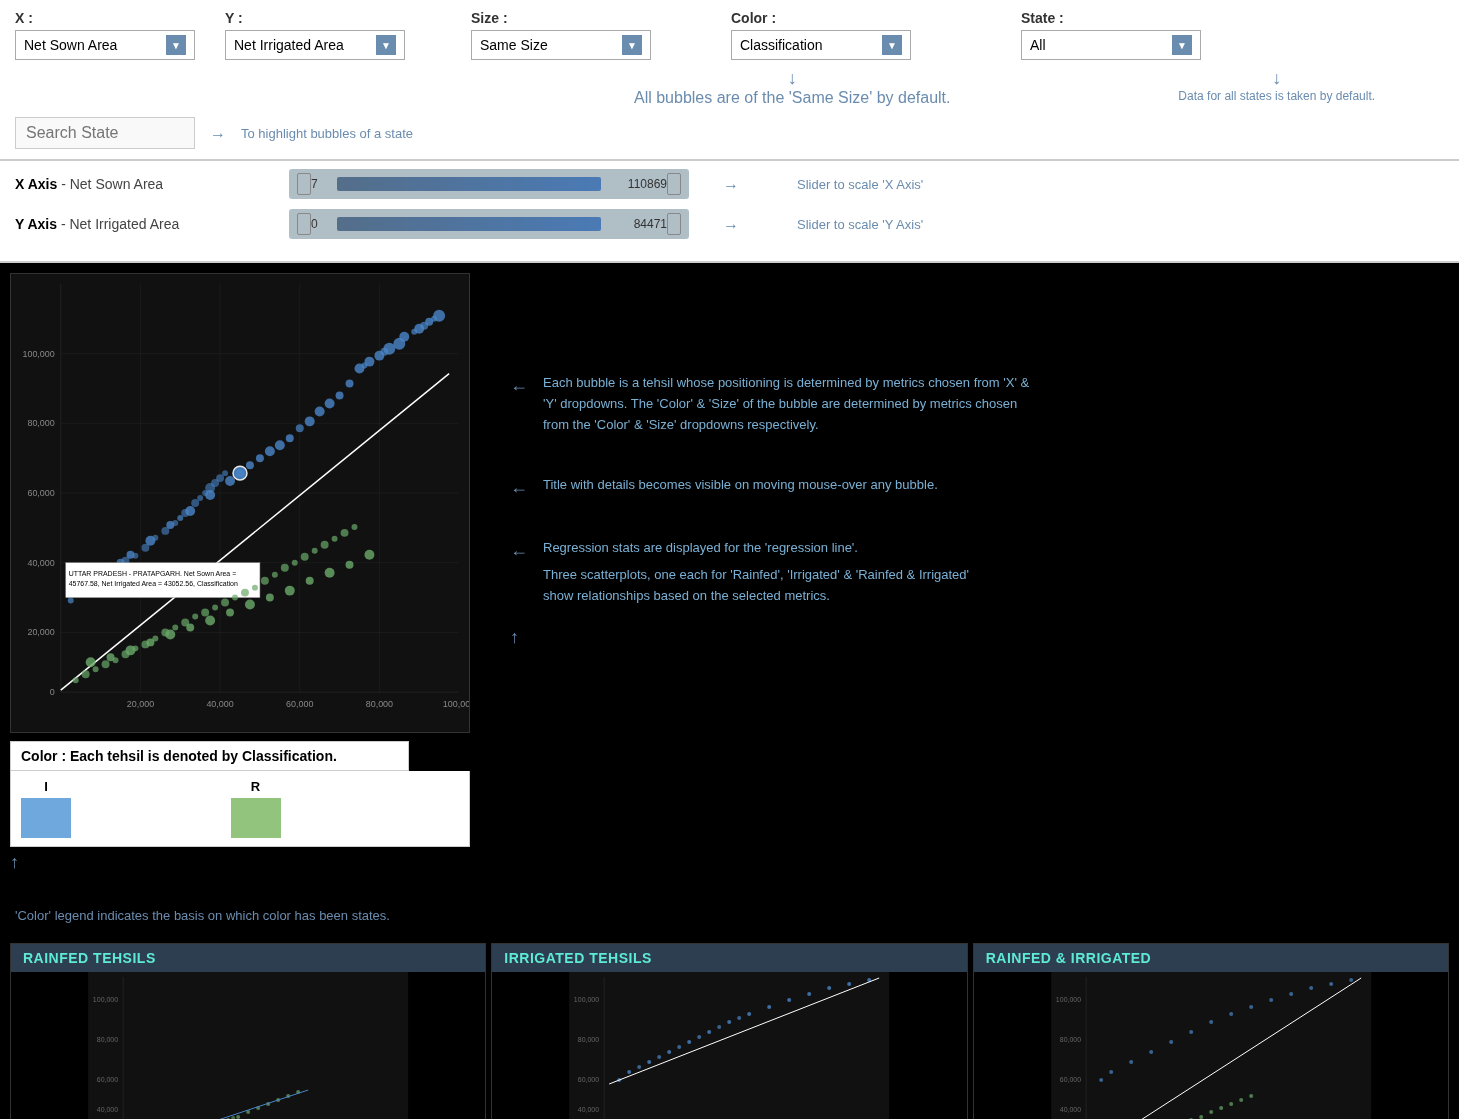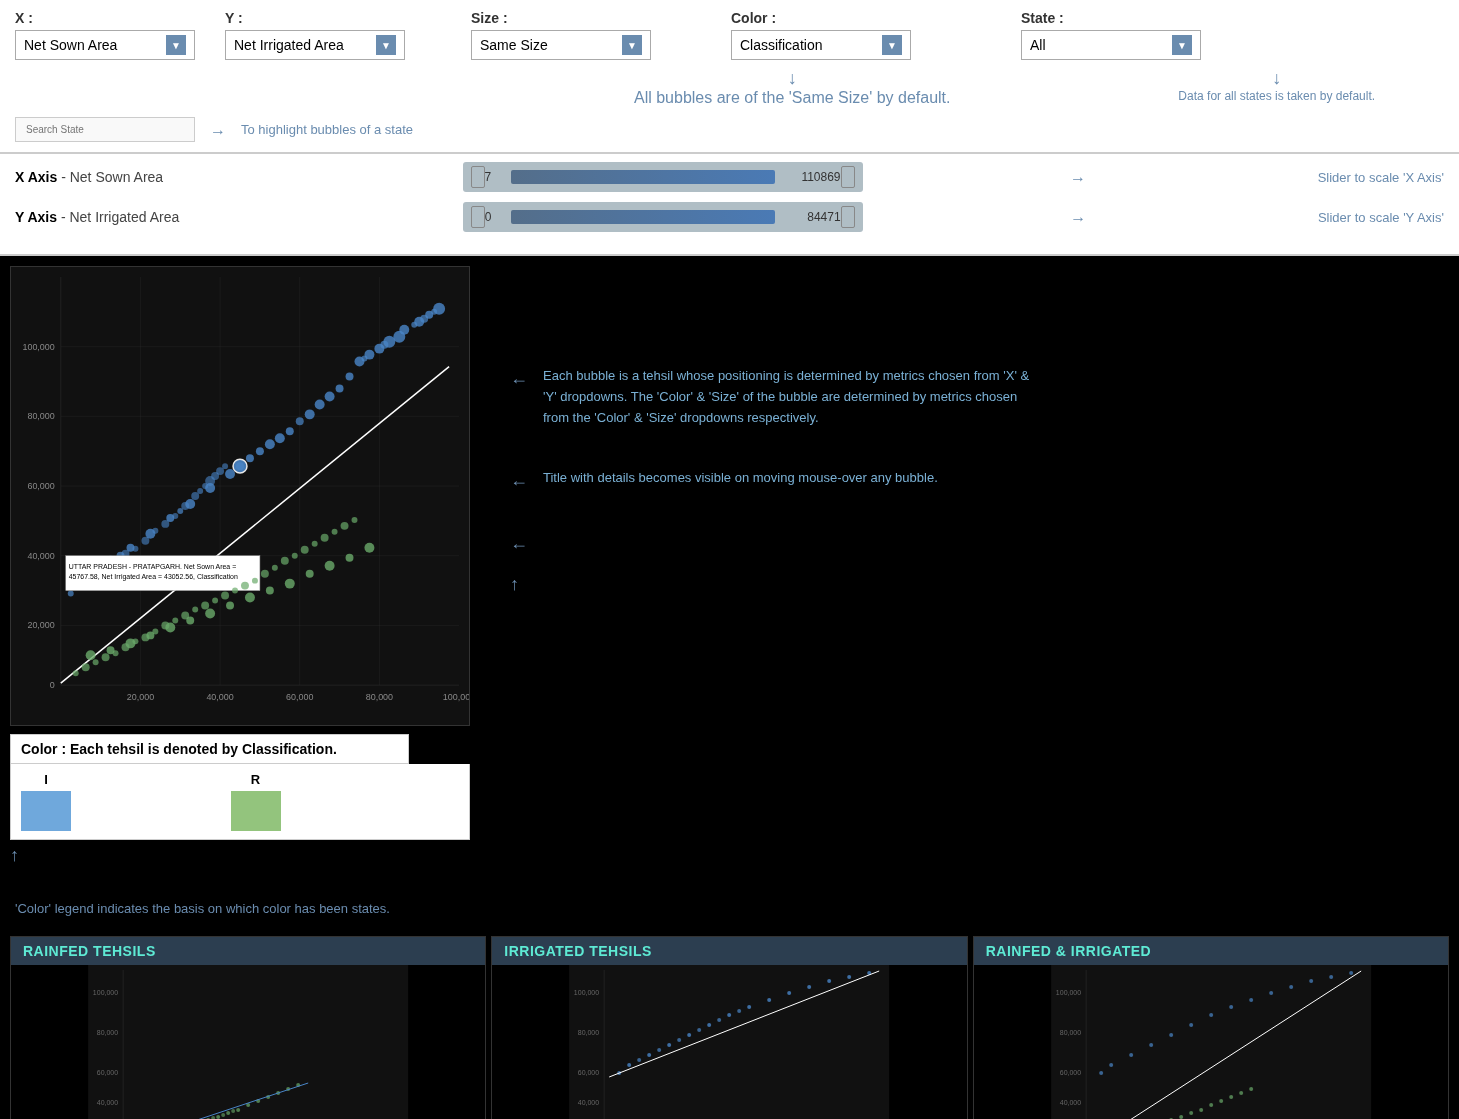--- a/index.html
+++ b/index.html
@@ -75,21 +75,21 @@
     .search-row {
       display: flex;
       align-items: center;
       gap: 15px;
       margin-top: 6px;
     }
 
     .search-input {
       border: 1px solid #ccc;
       padding: 6px 10px;
-      font-size: 10px;
+      font-size: 16px;
       color: #999;
       width: 180px;
       background: #f9f9f9;
     }
 
     .annotation-text {
       font-size: 13px;
       color: #6a8caf;
     }
 
@@ -102,23 +102,22 @@
     .slider-section {
       background: #fff;
       color: #000;
       padding: 8px 15px 12px;
       border-bottom: 2px solid #ccc;
     }
 
     .slider-row {
       display: flex;
       align-items: center;
-      gap: 8px;
+      gap: 34px;
       margin-bottom: 10px;
-      justify-content: space-between;
     }
 
     .axis-label {
       font-size: 14px;
       font-weight: bold;
       min-width: 240px;
     }
 
     .axis-label span {
       font-weight: normal;
@@ -607,20 +606,24 @@
       <div class="annotation-content">Each bubble is a tehsil whose positioning is determined by metrics chosen from 'X' &amp; 'Y' dropdowns. The 'Color' &amp; 'Size' of the bubble are determined by metrics chosen from the 'Color' &amp; 'Size' dropdowns respectively.</div>
     </div>
 
     <div class="annotation-block">
       <div class="annotation-arrow-left">←</div>
       <div class="annotation-content">Title with details becomes visible on moving mouse-over any bubble.</div>
     </div>
 
     <div class="annotation-block">
       <div class="annotation-arrow-left">←</div>
+      <div style="display:flex; flex-direction: column; gap: 6px;">
+        <div class="annotation-content">Regression stats are displayed for the 'regression line'.</div>
+        <div class="annotation-content">Three scatterplots, one each for 'Rainfed', 'Irrigated' &amp; 'Rainfed &amp; Irrigated'<br>show relationships  based on the selected metrics.</div>
+      </div>
     </div>
 
     <div style="display:flex; align-items:flex-end; gap: 10px; margin-top: -20px;">
       <div style="color: #6a8caf; font-size: 18px;">↑</div>
     </div>
 
   </div>
 </div>
 
 <div class="bottom-charts">

